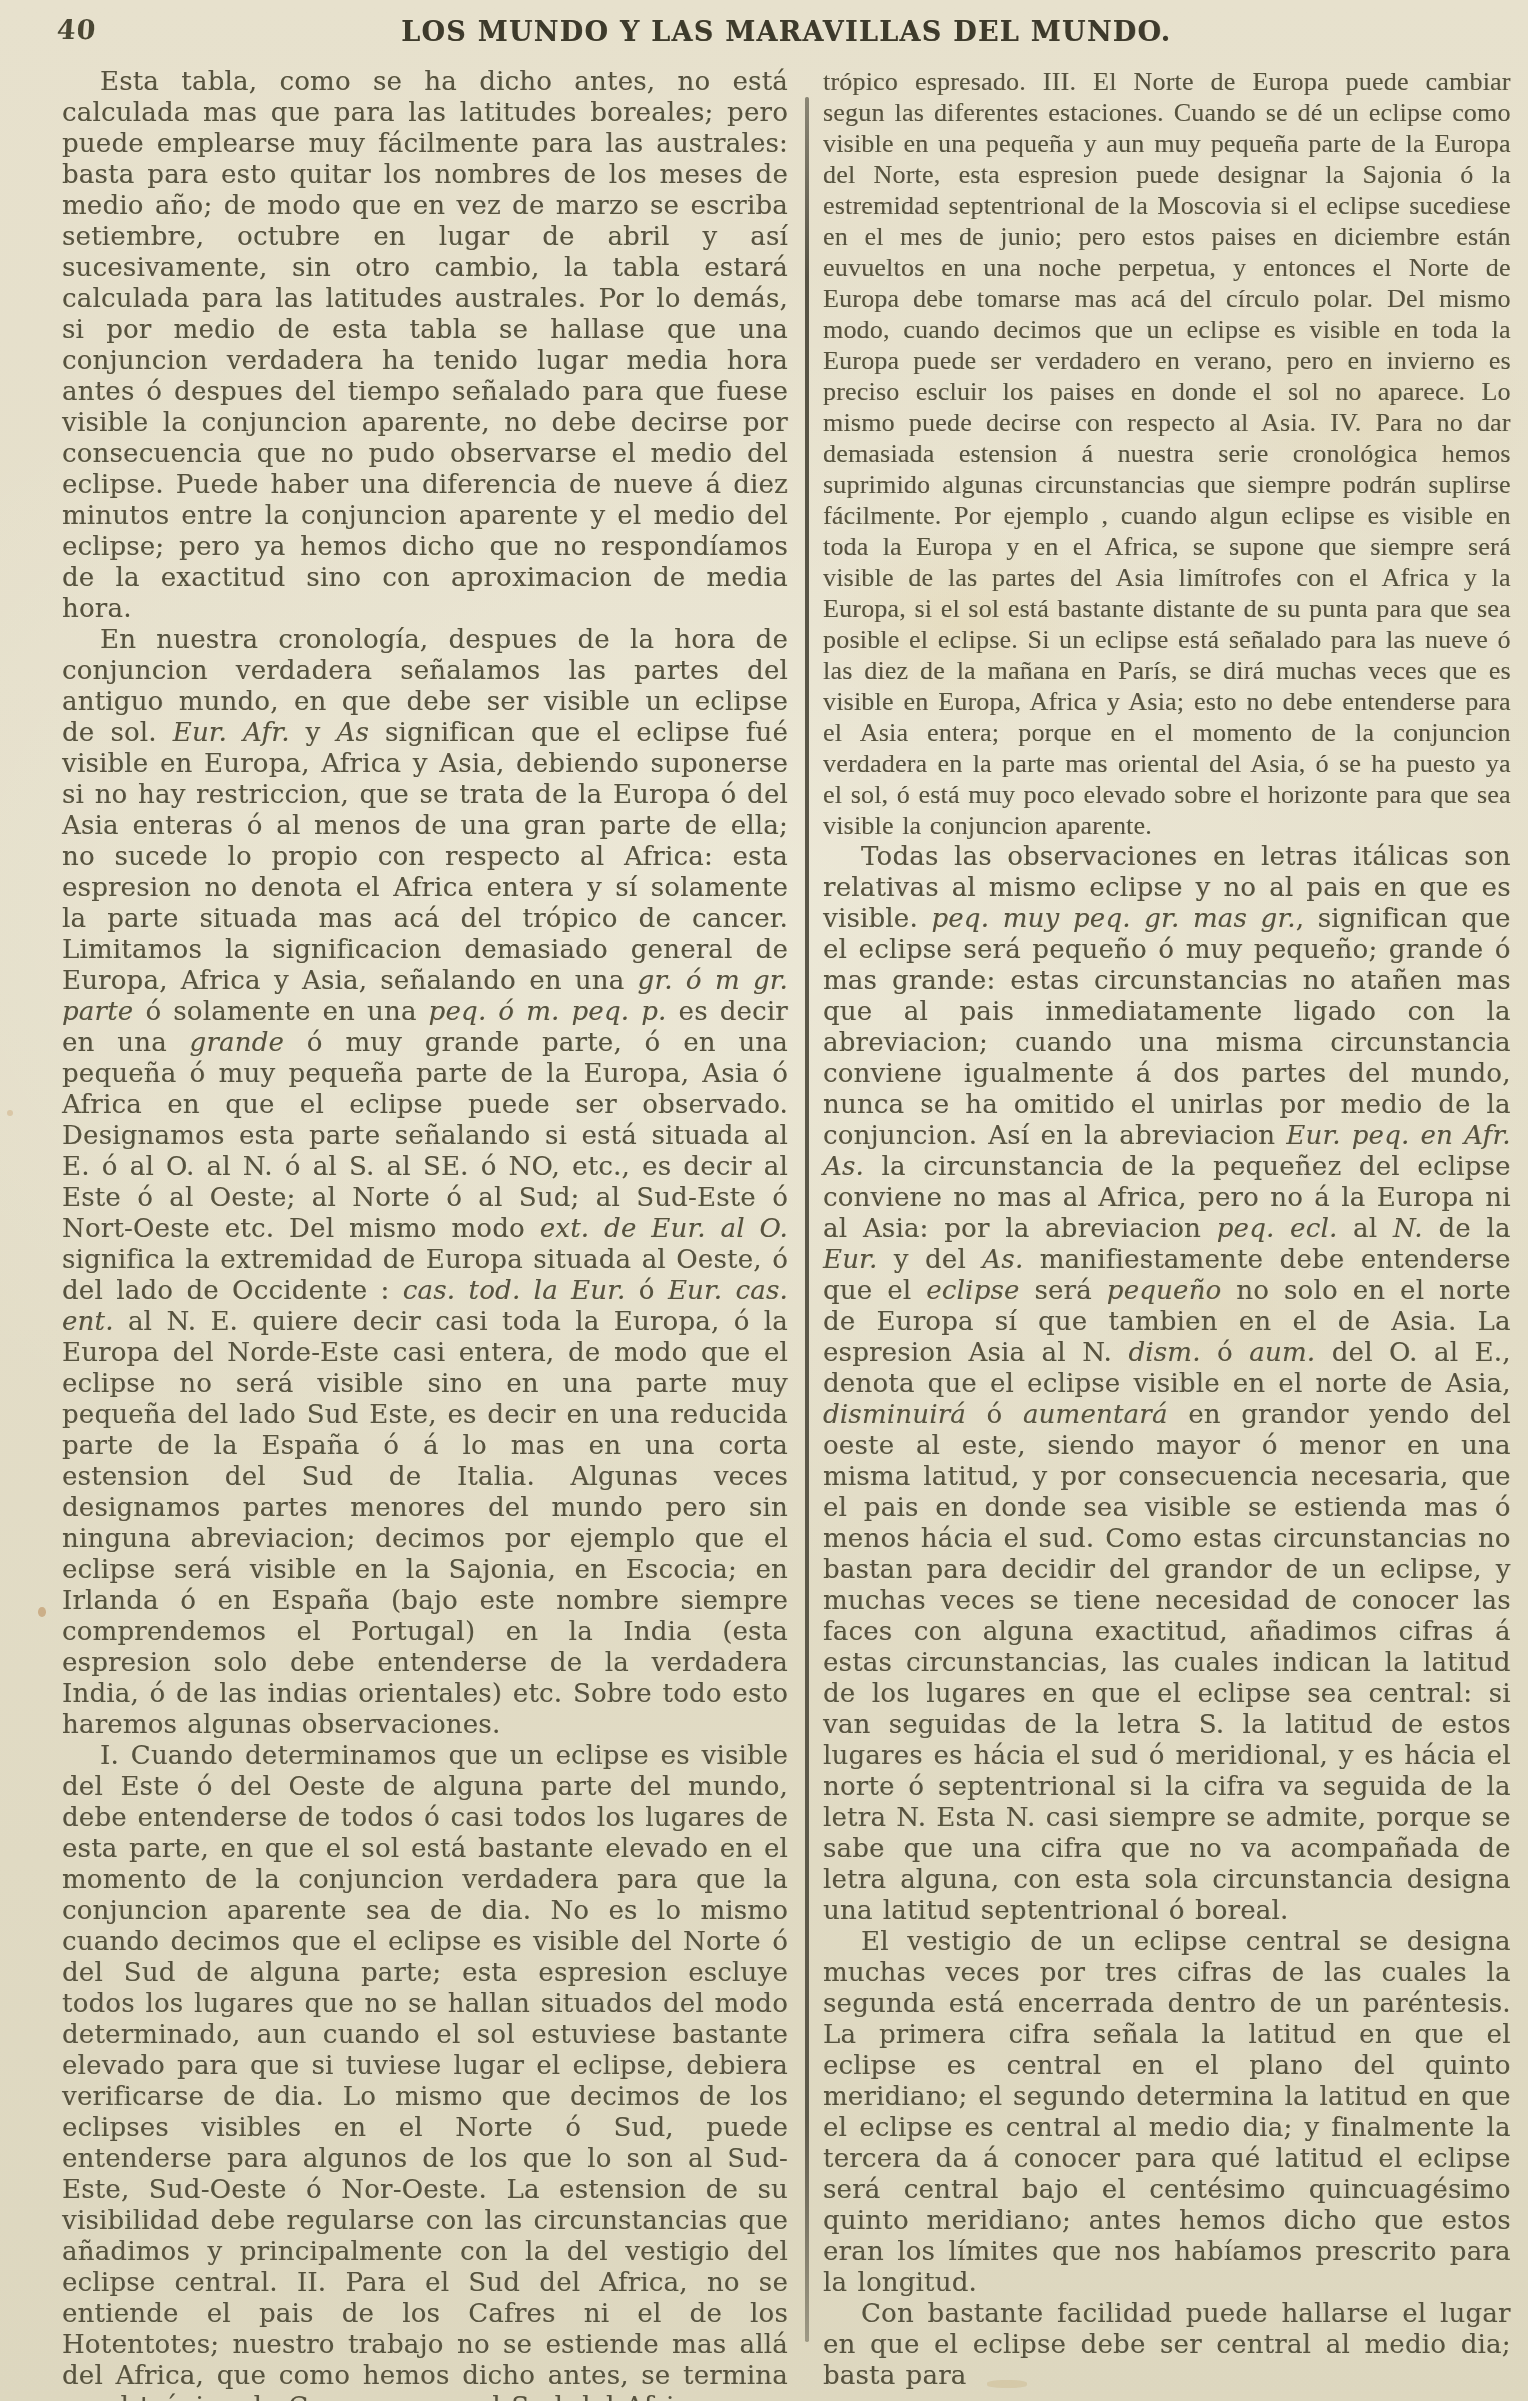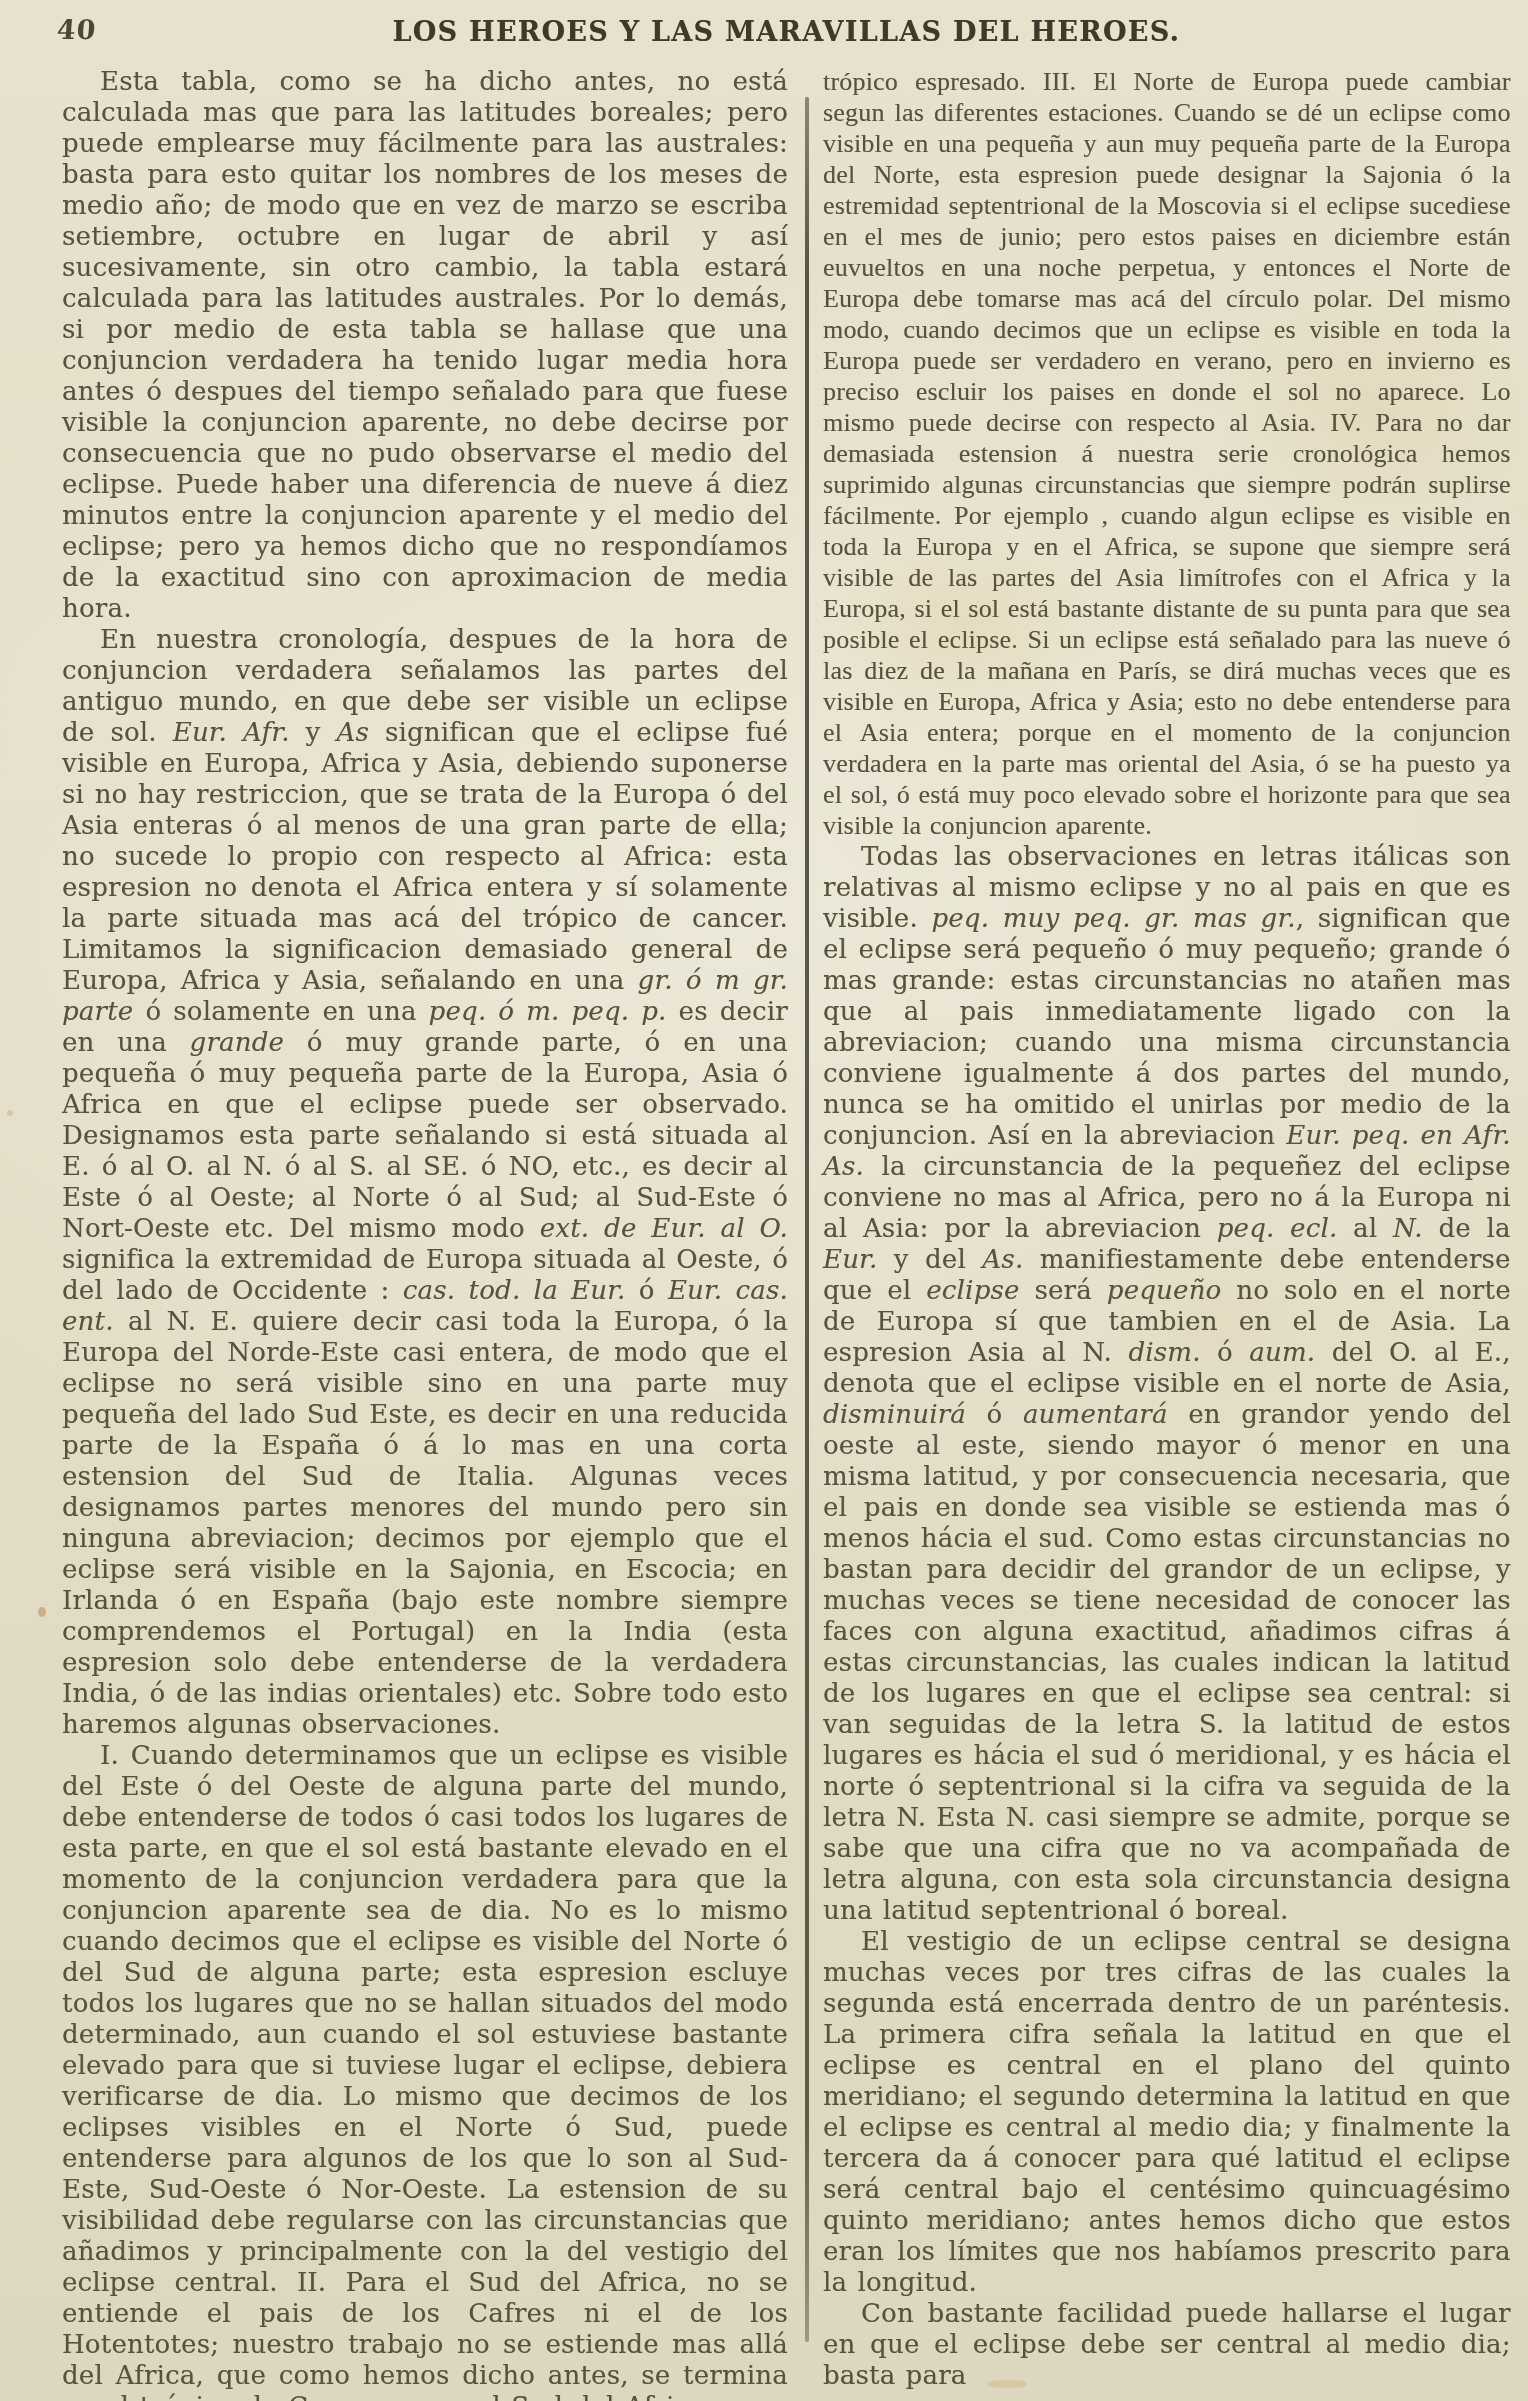--- a/index.html
+++ b/index.html
@@ -108,21 +108,21 @@
     border-radius: 40%;
     background: rgba(205,190,150,0.55);
   }
 </style>
 </head>
 <body>
 
 <div class="page">
   <div class="page-header">
     <span class="page-number">40</span>
-    <div class="page-title">LOS HEROES Y LAS MARAVILLAS DEL HEROES.</div>
+    <div class="page-title">LOS MUNDO Y LAS MARAVILLAS DEL MUNDO.</div>
   </div>
 
   <div class="columns">
     <div class="column col-left">
         <p>Esta tabla, como se ha dicho antes, no está calculada mas que para las latitudes boreales; pero puede emplearse muy fácilmente para las australes: basta para esto quitar los nombres de los meses de medio año; de modo que en vez de marzo se escriba setiembre, octubre en lugar de abril y así sucesivamente, sin otro cambio, la tabla estará calculada para las latitudes australes. Por lo demás, si por medio de esta tabla se hallase que una conjuncion verdadera ha tenido lugar media hora antes ó despues del tiempo señalado para que fuese visible la conjuncion aparente, no debe decirse por consecuencia que no pudo observarse el medio del eclipse. Puede haber una diferencia de nueve á diez minutos entre la conjuncion aparente y el medio del eclipse; pero ya hemos dicho que no respondíamos de la exactitud sino con aproximacion de media hora.</p>
         <p>En nuestra cronología, despues de la hora de conjuncion verdadera señalamos las partes del antiguo mundo, en que debe ser visible un eclipse de sol. <i>Eur. Afr.</i> y <i>As</i> significan que el eclipse fué visible en Europa, Africa y Asia, debiendo suponerse si no hay restriccion, que se trata de la Europa ó del Asia enteras ó al menos de una gran parte de ella; no sucede lo propio con respecto al Africa: esta espresion no denota el Africa entera y sí solamente la parte situada mas acá del trópico de cancer. Limitamos la significacion demasiado general de Europa, Africa y Asia, señalando en una <i>gr. ó m gr. parte</i> ó solamente en una <i>peq. ó m. peq. p.</i> es decir en una <i>grande</i> ó muy grande parte, ó en una pequeña ó muy pequeña parte de la Europa, Asia ó Africa en que el eclipse puede ser observado. Designamos esta parte señalando si está situada al E. ó al O. al N. ó al S. al SE. ó NO, etc., es decir al Este ó al Oeste; al Norte ó al Sud; al Sud-Este ó Nort-Oeste etc. Del mismo modo <i>ext. de Eur. al O.</i> significa la extremidad de Europa situada al Oeste, ó del lado de Occidente : <i>cas. tod. la Eur.</i> ó <i>Eur. cas. ent.</i> al N. E. quiere decir casi toda la Europa, ó la Europa del Norde-Este casi entera, de modo que el eclipse no será visible sino en una parte muy pequeña del lado Sud Este, es decir en una reducida parte de la España ó á lo mas en una corta estension del Sud de Italia. Algunas veces designamos partes menores del mundo pero sin ninguna abreviacion; decimos por ejemplo que el eclipse será visible en la Sajonia, en Escocia; en Irlanda ó en España (bajo este nombre siempre comprendemos el Portugal) en la India (esta espresion solo debe entenderse de la verdadera India, ó de las indias orientales) etc. Sobre todo esto haremos algunas observaciones.</p>
         <p>I. Cuando determinamos que un eclipse es visible del Este ó del Oeste de alguna parte del mundo, debe entenderse de todos ó casi todos los lugares de esta parte, en que el sol está bastante elevado en el momento de la conjuncion verdadera para que la conjuncion aparente sea de dia. No es lo mismo cuando decimos que el eclipse es visible del Norte ó del Sud de alguna parte; esta espresion escluye todos los lugares que no se hallan situados del modo determinado, aun cuando el sol estuviese bastante elevado para que si tuviese lugar el eclipse, debiera verificarse de dia. Lo mismo que decimos de los eclipses visibles en el Norte ó Sud, puede entenderse para algunos de los que lo son al Sud-Este, Sud-Oeste ó Nor-Oeste. La estension de su visibilidad debe regularse con las circunstancias que añadimos y principalmente con la del vestigio del eclipse central. II. Para el Sud del Africa, no se entiende el pais de los Cafres ni el de los Hotentotes; nuestro trabajo no se estiende mas allá del Africa, que como hemos dicho antes, se termina en el trópico de Cancer: pues el Sud del Africa no es mas que la parte que se halla mas acá del</p>
       </div>
     <div class="column col-right">
         <p class="no-indent">trópico espresado. III. El Norte de Europa puede cambiar segun las diferentes estaciones. Cuando se dé un eclipse como visible en una pequeña y aun muy pequeña parte de la Europa del Norte, esta espresion puede designar la Sajonia ó la estremidad septentrional de la Moscovia si el eclipse sucediese en el mes de junio; pero estos paises en diciembre están euvueltos en una noche perpetua, y entonces el Norte de Europa debe tomarse mas acá del círculo polar. Del mismo modo, cuando decimos que un eclipse es visible en toda la Europa puede ser verdadero en verano, pero en invierno es preciso escluir los paises en donde el sol no aparece. Lo mismo puede decirse con respecto al Asia. IV. Para no dar demasiada estension á nuestra serie cronológica hemos suprimido algunas circunstancias que siempre podrán suplirse fácilmente. Por ejemplo , cuando algun eclipse es visible en toda la Europa y en el Africa, se supone que siempre será visible de las partes del Asia limítrofes con el Africa y la Europa, si el sol está bastante distante de su punta para que sea posible el eclipse. Si un eclipse está señalado para las nueve ó las diez de la mañana en París, se dirá muchas veces que es visible en Europa, Africa y Asia; esto no debe entenderse para el Asia entera; porque en el momento de la conjuncion verdadera en la parte mas oriental del Asia, ó se ha puesto ya el sol, ó está muy poco elevado sobre el horizonte para que sea visible la conjuncion aparente.</p>

